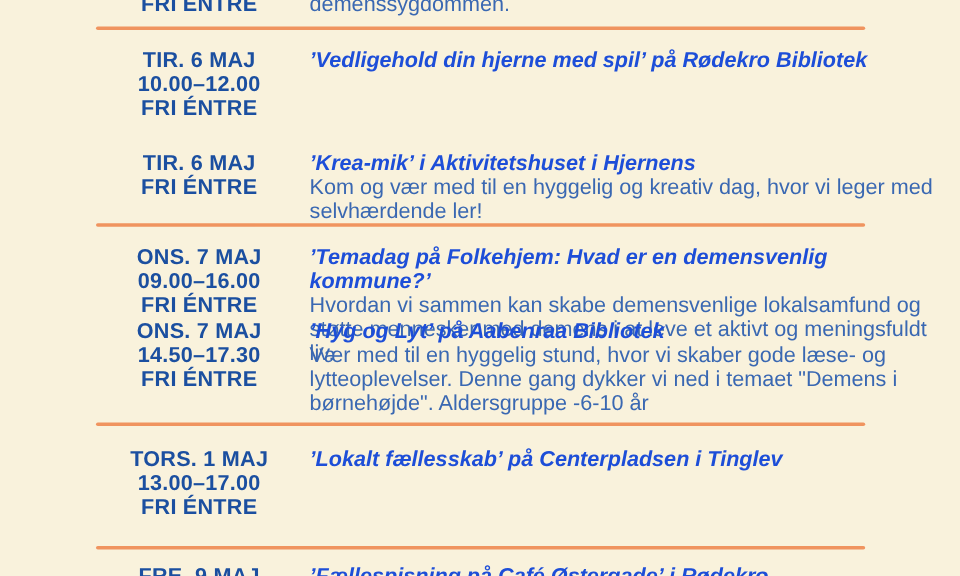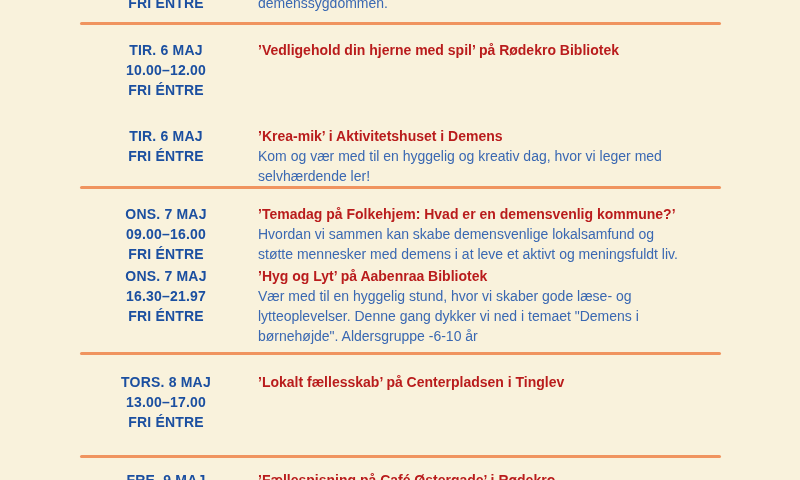--- a/index.html
+++ b/index.html
@@ -3,44 +3,45 @@
 <meta charset="utf-8">
 <style>
   html, body { margin: 0; padding: 0; }
   .page {
     position: relative;
     width: 800px;
     height: 480px;
     background: #F9F2DC;
     overflow: hidden;
     font-family: "Liberation Sans", sans-serif;
-    font-size: 14px;
+    font-size: 18px;
     line-height: 20px;
   }
   .event { position: absolute; left: 0; width: 100%; }
   .left-col {
     position: absolute;
     left: 84px;
     top: 0;
     width: 164px;
     text-align: center;
     color: #1B4FA0;
     font-weight: bold;
     letter-spacing: 0.2px;
   }
   .right-col {
     position: absolute;
     left: 258px;
     top: 0;
     width: 528px;
   }
   .event-title {
-    color: #b91c1c;
+    color: #1d4ed8;
     font-weight: bold;
     white-space: pre-line;
+    font-style: italic;
   }
   .event-desc {
     color: #3A68B2;
     white-space: pre-line;
   }
   .divider {
     position: absolute;
     left: 80px;
     width: 641px;
     height: 3px;
@@ -75,21 +76,21 @@
       <div class="event-title">’Vedligehold din hjerne med spil’ på Rødekro Bibliotek</div>
     </div>
   </section>
 
   <section class="event" style="top:126px">
     <div class="left-col">
       <span class="dl">TIR. 6 MAJ</span>
       <span class="dl">FRI ÉNTRE</span>
     </div>
     <div class="right-col">
-      <div class="event-title">’Krea-mik’ i Aktivitetshuset i Demens</div>
+      <div class="event-title">’Krea-mik’ i Aktivitetshuset i Hjernens</div>
       <div class="event-desc">Kom og vær med til en hyggelig og kreativ dag, hvor vi leger med
 selvhærdende ler!</div>
     </div>
   </section>
 
   <div class="divider" style="top:186px"></div>
 
   <section class="event" style="top:204px">
     <div class="left-col">
       <span class="dl">ONS. 7 MAJ</span>
@@ -99,36 +100,36 @@
     <div class="right-col">
       <div class="event-title">’Temadag på Folkehjem: Hvad er en demensvenlig kommune?’</div>
       <div class="event-desc">Hvordan vi sammen kan skabe demensvenlige lokalsamfund og
 støtte mennesker med demens i at leve et aktivt og meningsfuldt liv.</div>
     </div>
   </section>
 
   <section class="event" style="top:266px">
     <div class="left-col">
       <span class="dl">ONS. 7 MAJ</span>
-      <span class="dl">16.30–21.97</span>
+      <span class="dl">14.50–17.30</span>
       <span class="dl">FRI ÉNTRE</span>
     </div>
     <div class="right-col">
       <div class="event-title">’Hyg og Lyt’ på Aabenraa Bibliotek</div>
       <div class="event-desc">Vær med til en hyggelig stund, hvor vi skaber gode læse- og
 lytteoplevelser. Denne gang dykker vi ned i temaet "Demens i
 børnehøjde". Aldersgruppe -6-10 år</div>
     </div>
   </section>
 
   <div class="divider" style="top:352px"></div>
 
   <section class="event" style="top:372px">
     <div class="left-col">
-      <span class="dl">TORS. 8 MAJ</span>
+      <span class="dl">TORS. 1 MAJ</span>
       <span class="dl">13.00–17.00</span>
       <span class="dl">FRI ÉNTRE</span>
     </div>
     <div class="right-col">
       <div class="event-title">’Lokalt fællesskab’ på Centerpladsen i Tinglev</div>
     </div>
   </section>
 
   <div class="divider" style="top:455px"></div>
 

